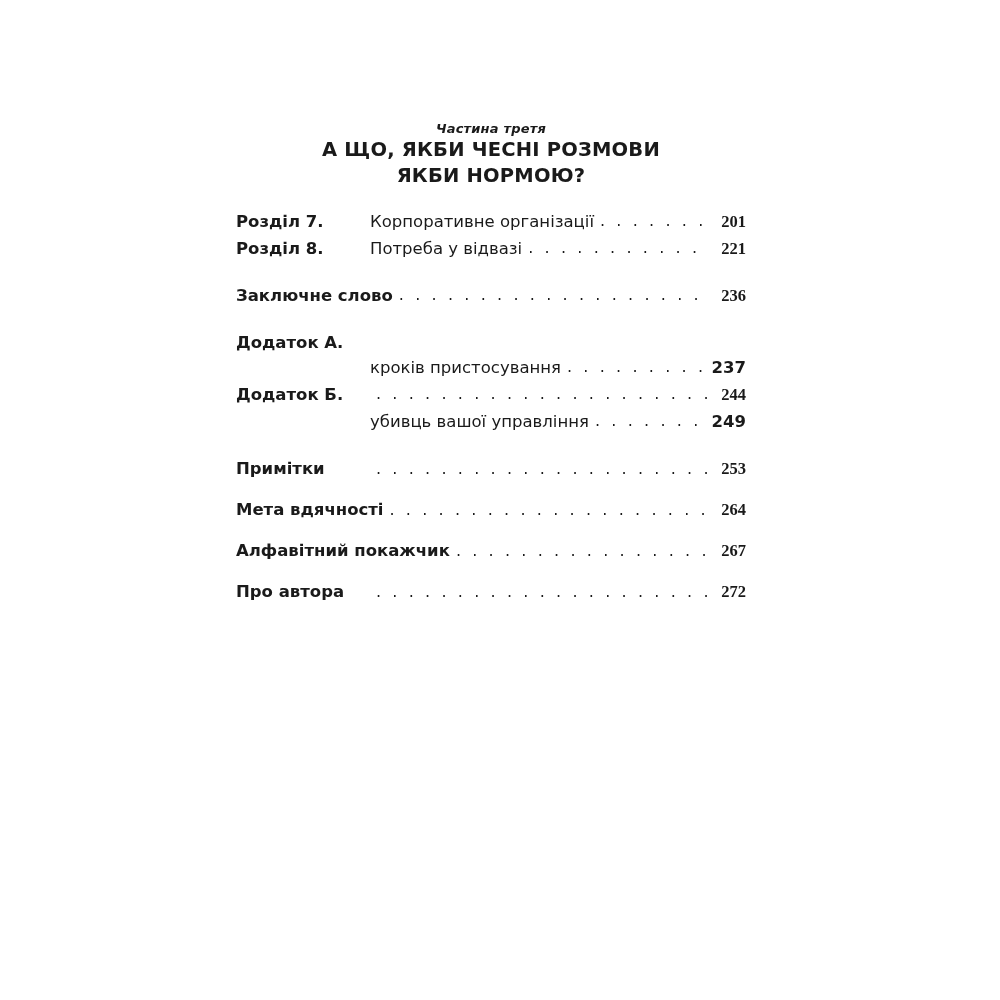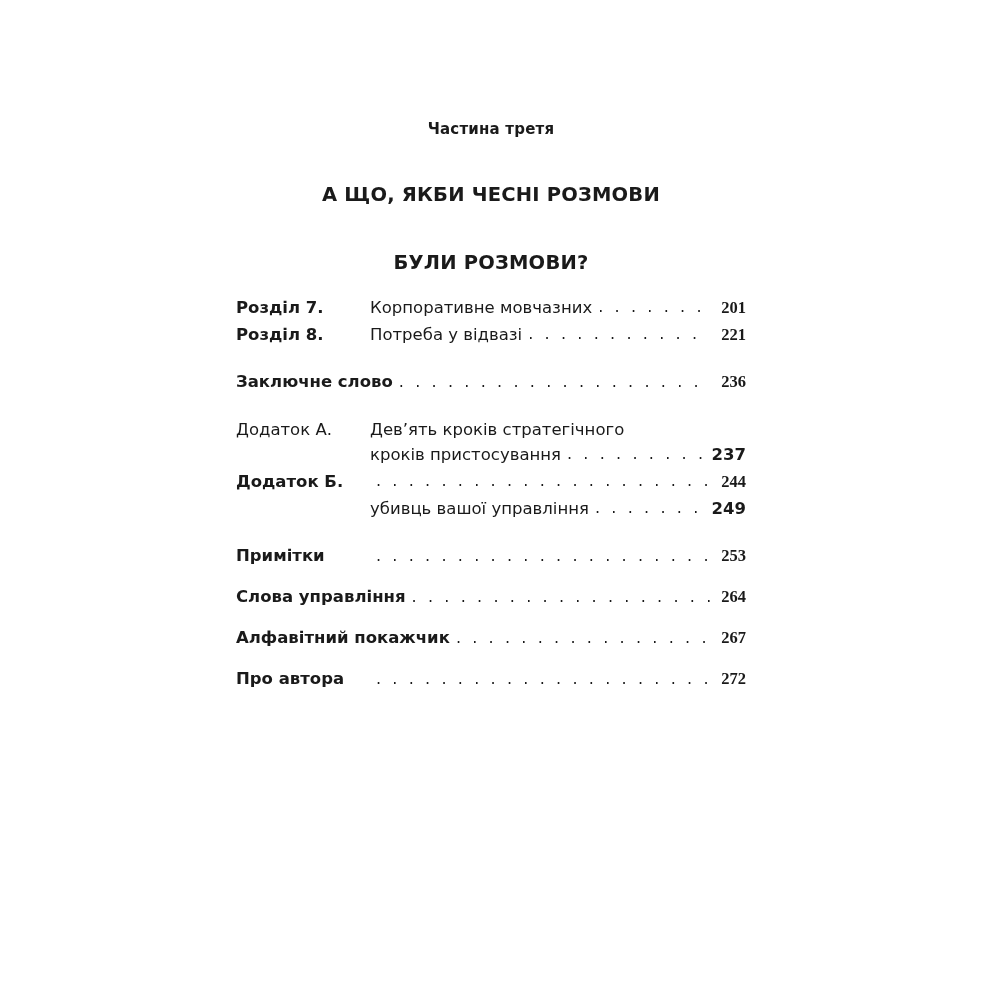--- a/index.html
+++ b/index.html
@@ -30,34 +30,34 @@
     width: 510px;
   }
   
   .part-heading {
     text-align: center;
     font-weight: bold;
     line-height: 1.32;
     margin-bottom: 20px;
   }
   .part-kicker {
-    font-size: 15px;
+    font-size: 13px;
     letter-spacing: 0.2px;
     display: block;
+    font-style: italic;
   }
   .part-title {
     font-size: 19.5px;
     letter-spacing: 0.2px;
     display: block;
-    margin-top: 42px;
   }
   
   .entry {
     display: flex;
-    align-items: flex-end;
+    align-items: center;
     font-size: 16.5px;
     line-height: 1.52;
     margin-bottom: 2px;
     white-space: nowrap;
   }
   .entry .label {
     font-weight: bold;
     flex: 0 0 auto;
   }
   .entry .label.fixed {
@@ -100,21 +100,21 @@
     font-size: 16.5px;
     line-height: 1.52;
     margin-bottom: 2px;
   }
   .entry-multi .row {
     display: flex;
     align-items: flex-start;
     white-space: nowrap;
   }
   .entry-multi .label {
-    font-weight: normal;
+    font-weight: bold;
     width: 134px;
     flex: 0 0 auto;
   }
   .entry-multi .spacer {
     width: 134px;
     flex: 0 0 auto;
   }
   .entry-multi .title {
     flex: 0 0 auto;
   }
@@ -138,27 +138,27 @@
 </style>
 </head>
 <body>
 
 <div class="page">
   <div class="toc">
 
     <div class="part-heading">
       <span class="part-kicker">Частина третя</span>
       <span class="part-title">А ЩО, ЯКБИ ЧЕСНІ РОЗМОВИ</span>
-      <span class="part-title">БУЛИ РОЗМОВИ?</span>
+      <span class="part-title">ЯКБИ НОРМОЮ?</span>
     </div>
 
     <div class="entry">
       <span class="label fixed">Розділ 7.</span>
       <span class="mid">
-        <span class="title">Корпоративне мовчазних</span>
+        <span class="title">Корпоративне організації</span>
         <span class="leader">. . . . . . . . . . . . . . . . . . . . . . . . . . . . . . . . . . . . . . . . . . . . . . . . . . .</span>
       </span>
       <span class="page-num">201</span>
     </div>
 
     <div class="entry">
       <span class="label fixed">Розділ 8.</span>
       <span class="mid">
         <span class="title">Потреба у відвазі</span>
         <span class="leader">. . . . . . . . . . . . . . . . . . . . . . . . . . . . . . . . . . . . . . . . . . . . . . . . . . .</span>
@@ -174,21 +174,20 @@
         <span class="leader">. . . . . . . . . . . . . . . . . . . . . . . . . . . . . . . . . . . . . . . . . . . . . . . . . . .</span>
       </span>
       <span class="page-num">236</span>
     </div>
 
     <div class="gap-md"></div>
 
     <div class="entry-multi">
       <div class="row">
         <span class="label">Додаток А.</span>
-        <span class="title">Дев’ять кроків стратегічного</span>
       </div>
       <div class="row">
         <span class="spacer"></span>
         <span class="title">кроків пристосування</span>
         <span class="leader">. . . . . . . . . . . . . . . . . . . . . . . . . . . . . . . . . . . . . . . . . . . . . . . . . . .</span>
         <span class="page-num">237</span>
       </div>
     </div>
 
     <div class="entry">
@@ -214,21 +213,21 @@
       <span class="label fixed">Примітки</span>
       <span class="mid">
         <span class="leader">. . . . . . . . . . . . . . . . . . . . . . . . . . . . . . . . . . . . . . . . . . . . . . . . . . .</span>
       </span>
       <span class="page-num">253</span>
     </div>
 
     <div class="gap-sm"></div>
 
     <div class="entry plain">
-      <span class="label">Слова управління</span>
+      <span class="label">Мета вдячності</span>
       <span class="mid">
         <span class="leader">. . . . . . . . . . . . . . . . . . . . . . . . . . . . . . . . . . . . . . . . . . . . . . . . . . .</span>
       </span>
       <span class="page-num">264</span>
     </div>
 
     <div class="gap-sm"></div>
 
     <div class="entry plain">
       <span class="label">Алфавітний покажчик</span>

